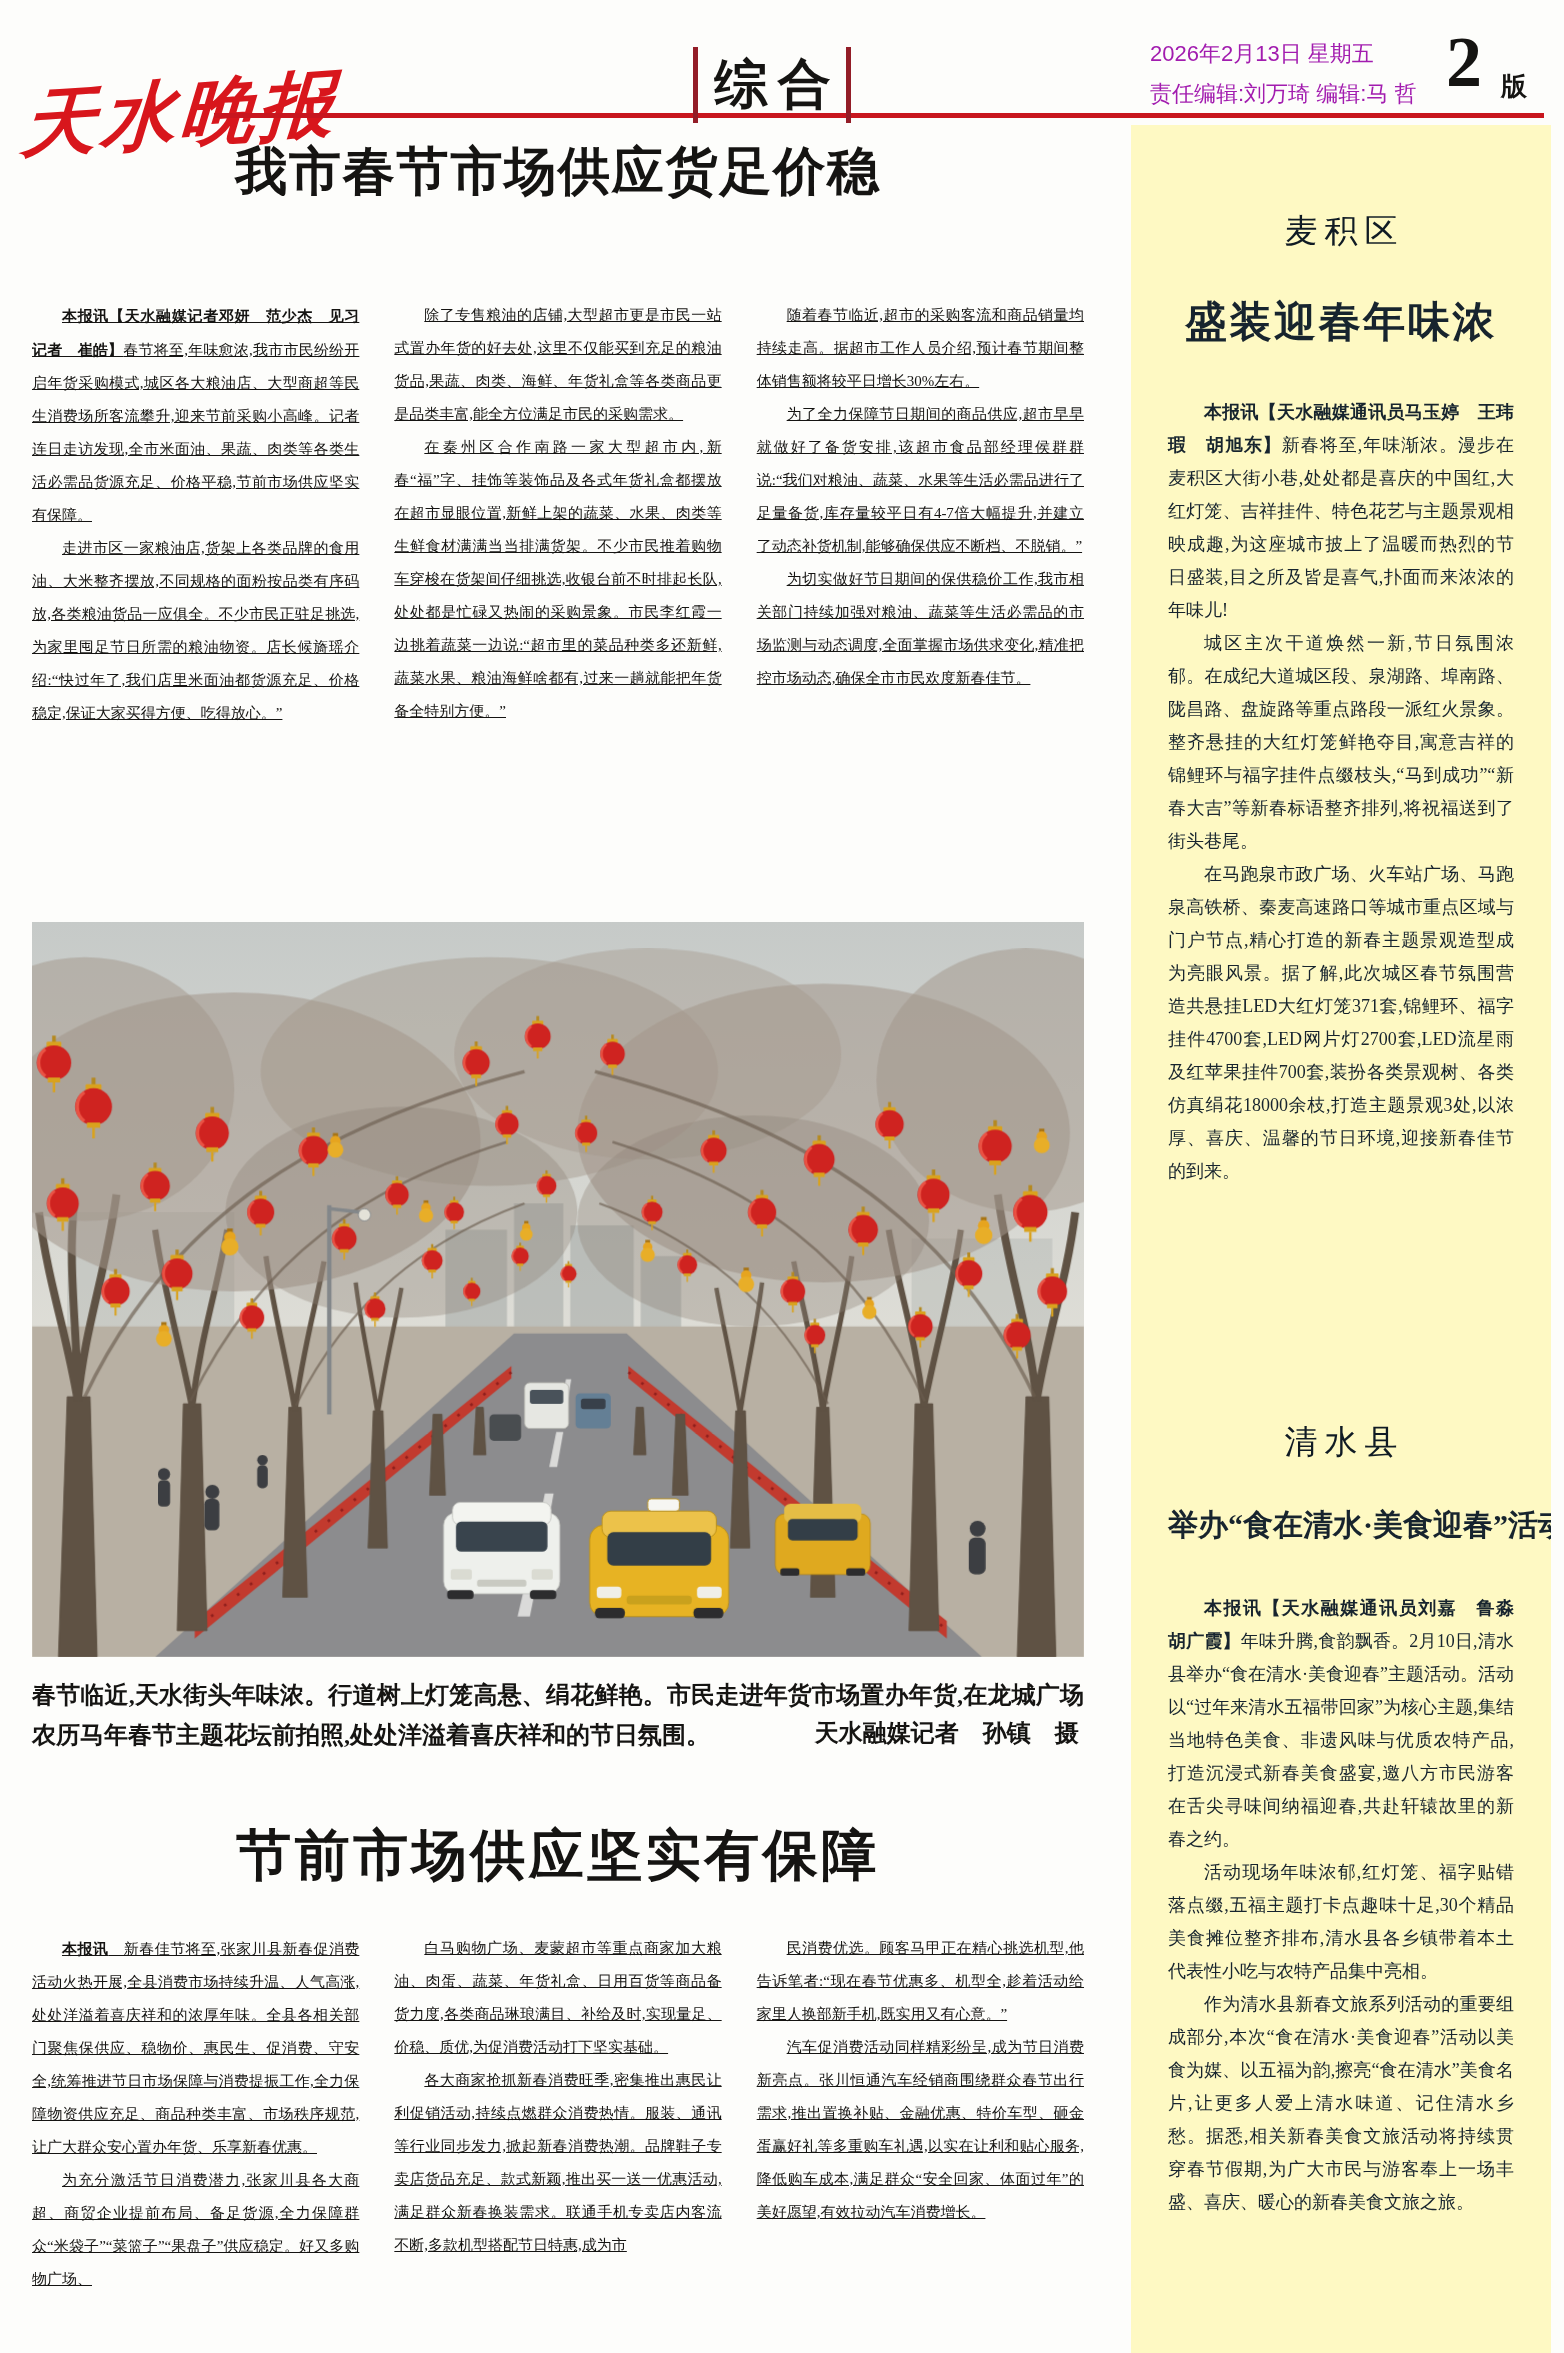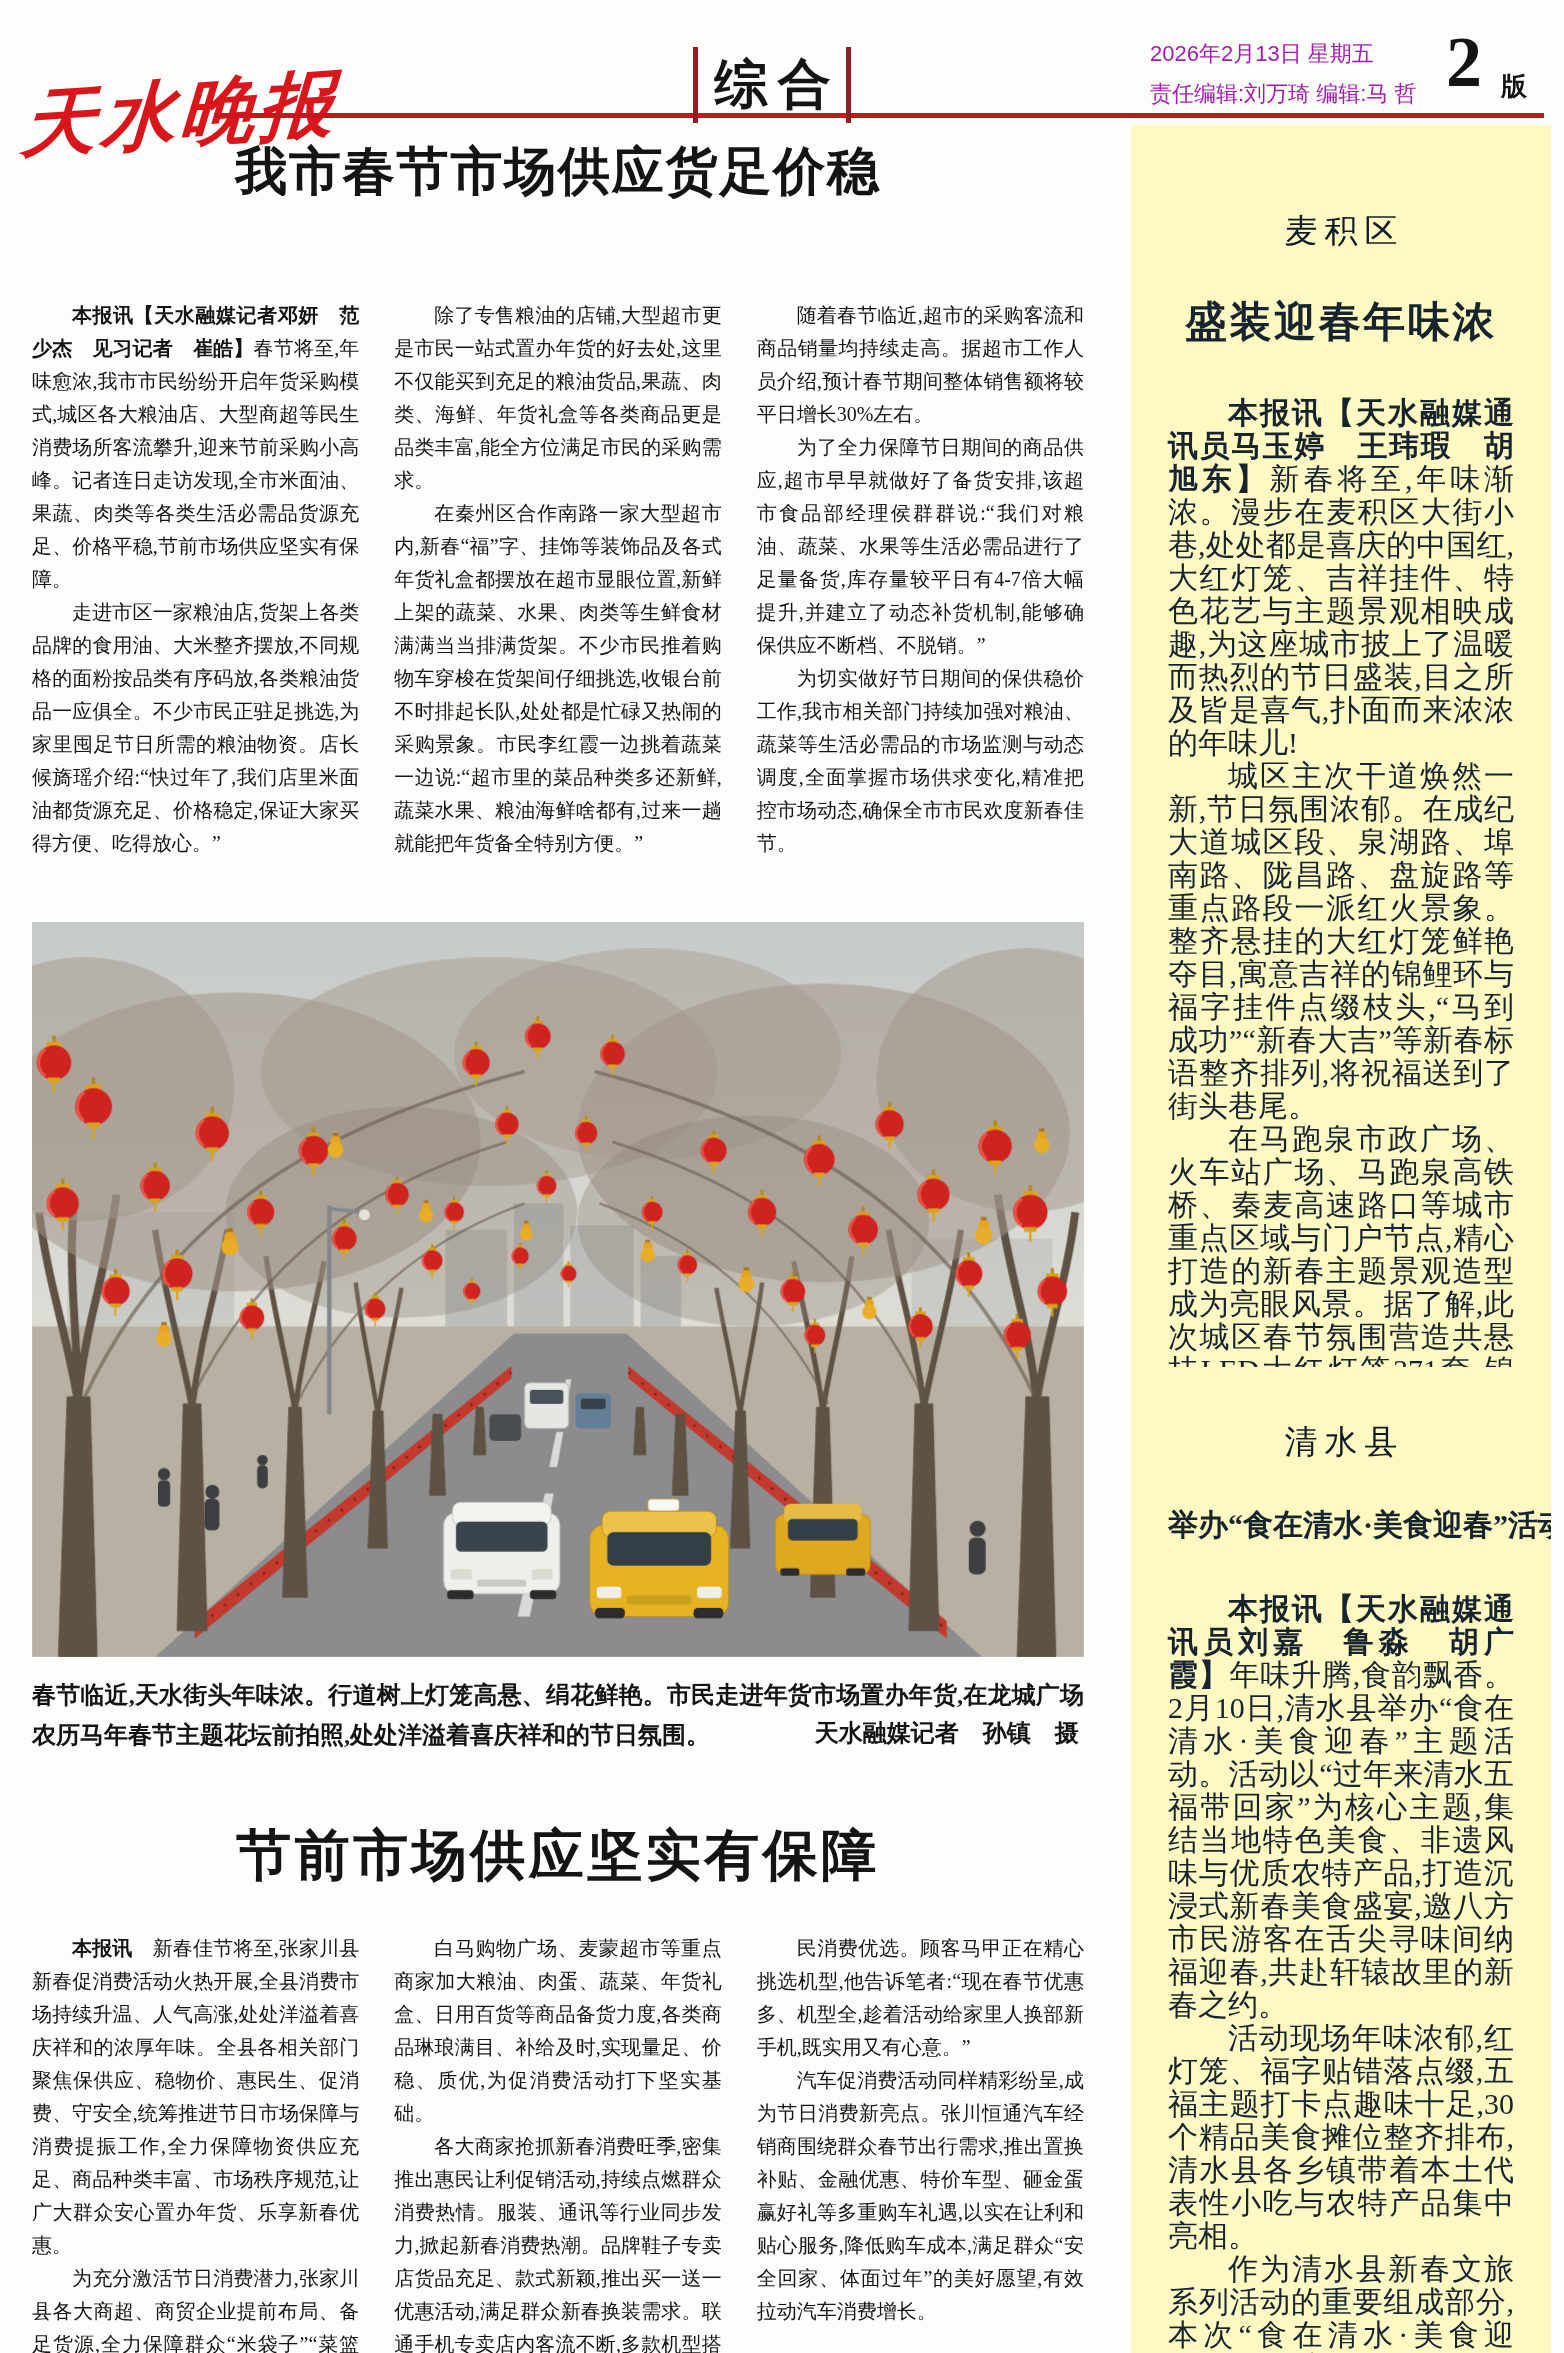--- a/index.html
+++ b/index.html
@@ -28,21 +28,21 @@
   .page-no{position:absolute;left:1446px;top:21px;font-size:72px;font-weight:bold;}
   .page-no-label{position:absolute;left:1501px;top:69px;font-size:26px;font-weight:bold;}
   
   .headline-main{
     position:absolute;left:32px;top:137px;width:1052px;text-align:center;
     font-size:52px;font-weight:900;letter-spacing:1.8px;white-space:nowrap;
   }
   .article{position:absolute;left:32px;display:flex;gap:35px;overflow:hidden;}
   .article1{top:299px;width:1052px;height:619px;}
   .article2{top:1932px;width:1052px;height:422px;}
-  .col{flex:1;font-size:20px;line-height:33px;text-align:justify;}
+  .col{flex:1;font-size:15px;line-height:33px;text-align:justify;text-decoration:underline;}
   .col p{margin:0;text-indent:2em;}
   .lead{font-weight:bold;font-family:"Liberation Sans",sans-serif;}
   
   .photo-wrap{position:absolute;left:32px;top:922px;width:1052px;height:735px;overflow:hidden;}
   .caption{
     position:absolute;left:32px;top:1675px;width:1052px;font-size:24px;line-height:40px;
     font-weight:600;text-align:justify;
   }
   .credit{
     position:absolute;right:5.3px;bottom:1.8px;font-family:"Liberation Sans",sans-serif;
@@ -60,21 +60,21 @@
   .sb-region{padding:0 37px;}
   .r1{height:1242px;overflow:hidden;}
   .kicker{
     text-align:center;font-size:33px;letter-spacing:7px;text-indent:7px;
     font-family:"Liberation Sans",sans-serif;color:#101b24;
   }
   .r1 .kicker{padding-top:84px;}
   .r2 .kicker{padding-top:53px;}
   .sb-headline{text-align:center;font-size:42px;font-weight:900;letter-spacing:2.6px;margin-top:40px;white-space:nowrap;}
   .r2 .sb-headline{font-size:30px;letter-spacing:0;}
-  .sb-body{margin-top:46px;font-size:30px;line-height:33px;text-align:justify;}
+  .sb-body{margin-top:46px;font-size:18px;line-height:33px;text-align:justify;}
   .sb-body p{margin:0;text-indent:2em;}
 </style>
 </head>
 <body>
 
 <div class="masthead">天水晚报</div>
 <div class="header-rule"></div>
 <div class="section-bar bar-l"></div>
 <div class="section-title">综合</div>
 <div class="section-bar bar-r"></div>

